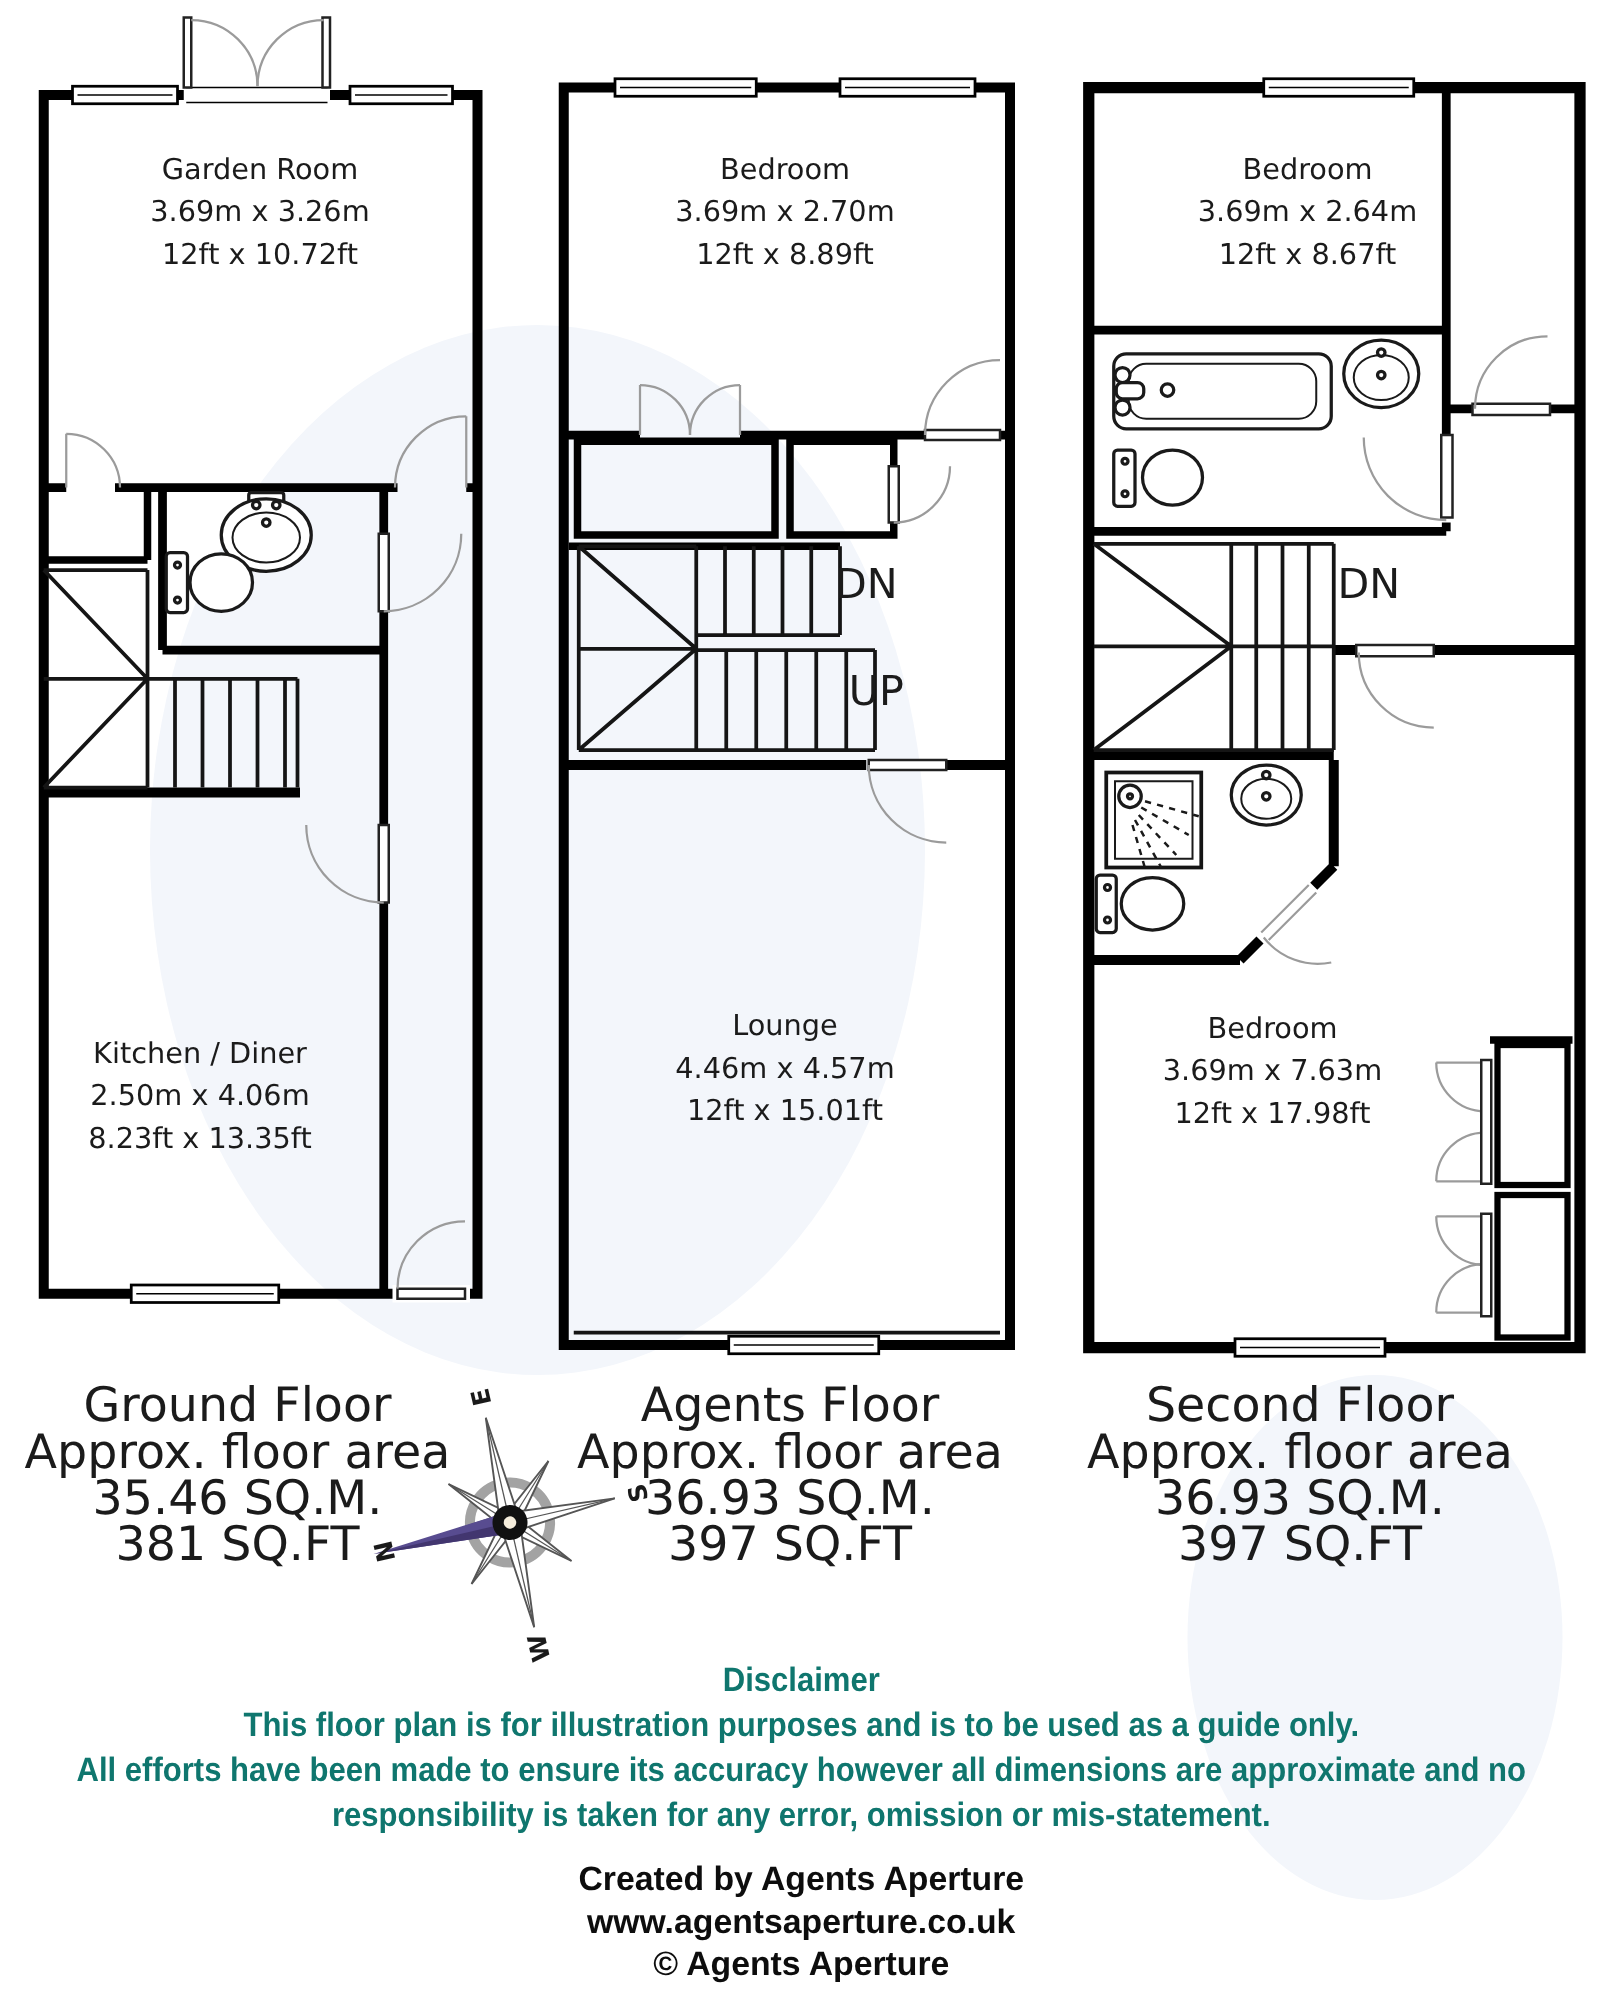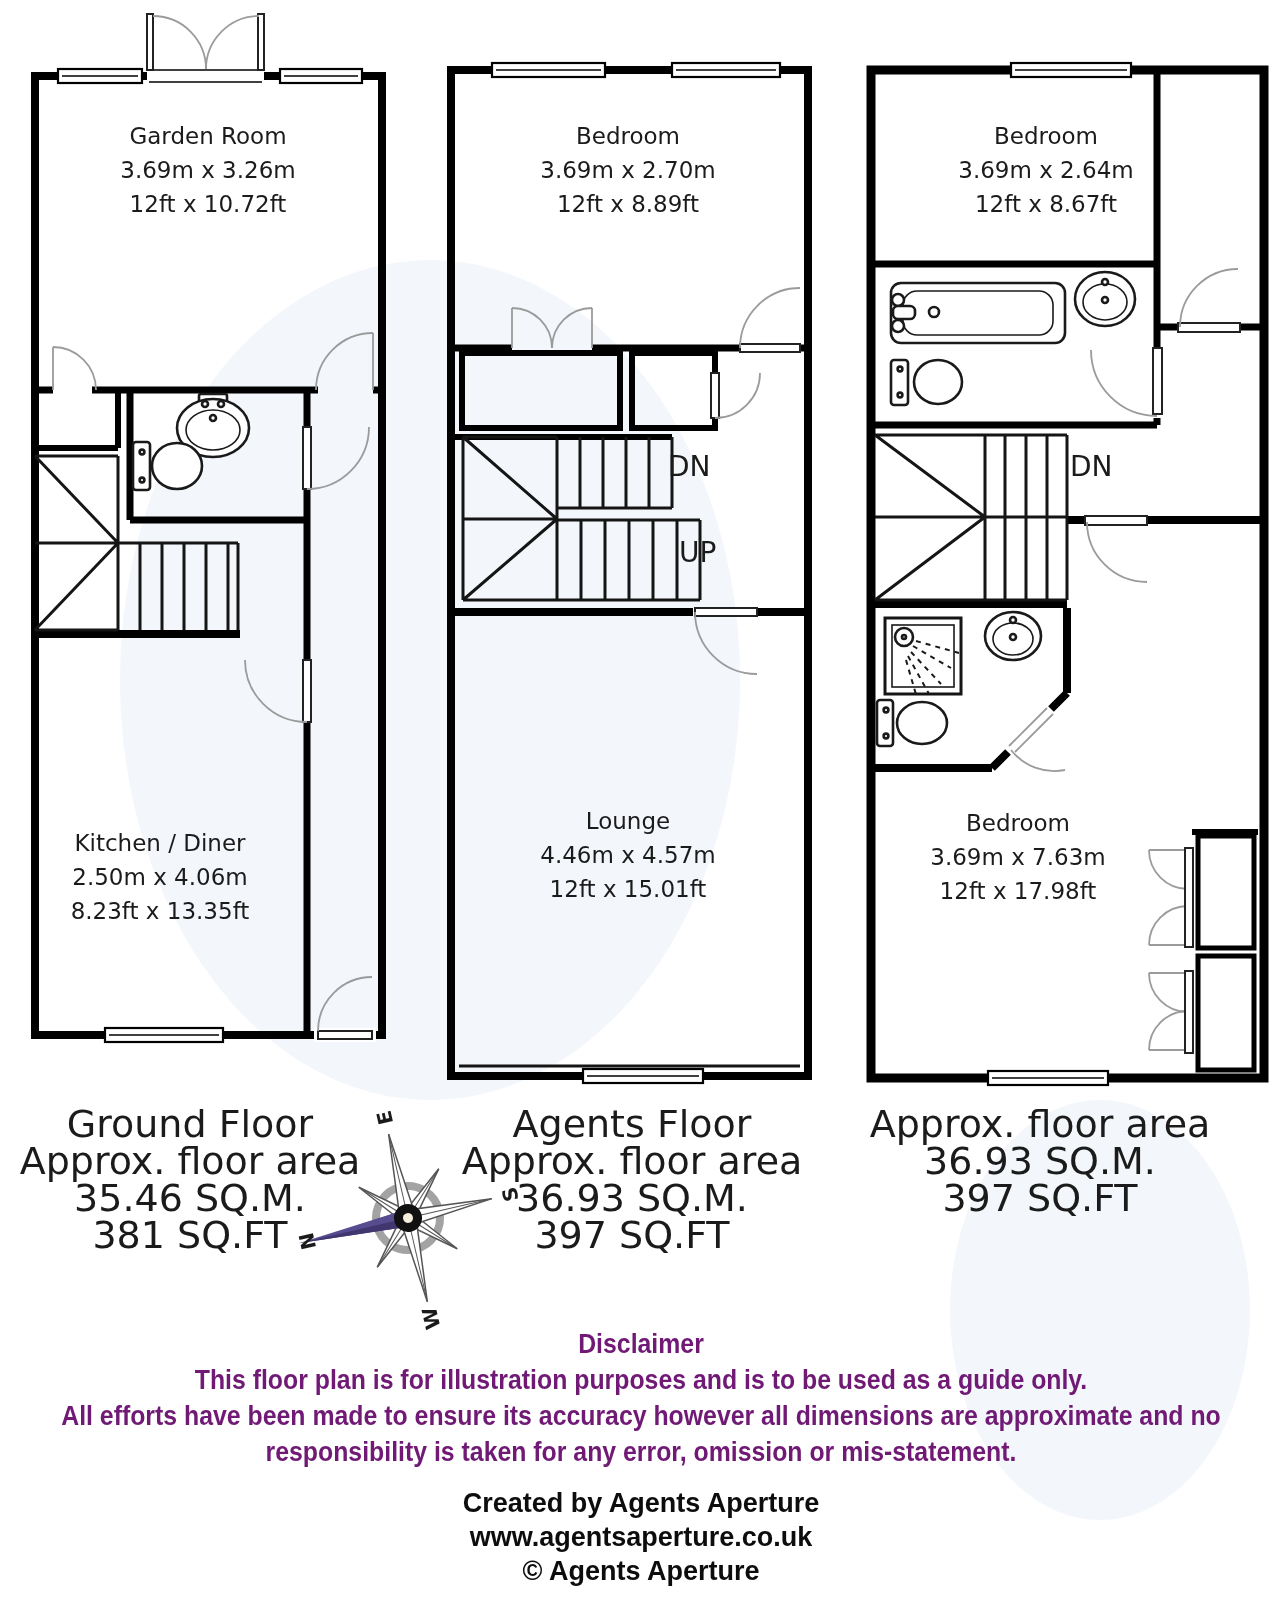--- a/index.html
+++ b/index.html
@@ -22,26 +22,26 @@
   .win-r{fill:#fff;stroke:#000;stroke-width:2.2}
   .win-l{stroke:#000;stroke-width:1.3}
   .spray{stroke:#1a1a1a;stroke-width:2;stroke-dasharray:5 5;fill:none}
   .compass-pt{fill:#fff;stroke:#555;stroke-width:1.5}
   .compass-mid{stroke:#555;stroke-width:1}
   .compass-letter{font-family:"DejaVu Sans",sans-serif;font-size:20px;font-weight:bold;fill:#1a1a1a;
                   text-anchor:middle}
   
   .rlabel{position:absolute;transform:translate(-50%,-50%);text-align:center;
           font-size:23px;line-height:34px;white-space:nowrap;}
-  .stairlabel{position:absolute;font-size:28px;line-height:33px;white-space:nowrap;}
+  .stairlabel{position:absolute;font-size:33px;line-height:33px;white-space:nowrap;}
   .flabel{position:absolute;transform:translateX(-50%);text-align:center;
           font-size:38px;line-height:37px;white-space:nowrap;}
   .disclaimer{position:absolute;left:641px;top:1326px;transform:translateX(-50%);
               width:1282px;text-align:center;font-family:"Liberation Sans",sans-serif;
-              font-weight:bold;font-size:27px;line-height:36px;color:#701a75;}
+              font-weight:bold;font-size:27px;line-height:36px;color:#0f766e;}
   .condense{transform:scaleX(0.92);transform-origin:50% 50%;}
   .footer{position:absolute;left:641px;top:1486px;transform:translateX(-50%);
           text-align:center;font-family:"Liberation Sans",sans-serif;
           font-weight:bold;font-size:27px;line-height:34px;color:#0d0d0d;white-space:nowrap;}
   .wm{position:absolute;background:#f3f6fb;border-radius:50%;}
 </style>
 </head>
 <body>
 
 <div class="wm" style="left:120px;top:260px;width:620px;height:840px;"></div>
@@ -333,20 +333,21 @@
   <div>35.46 SQ.M.</div>
   <div>381 SQ.FT</div>
 </div>
 <div class="flabel" style="left:632px;top:1106px">
   <div>Agents Floor</div>
   <div>Approx. floor area</div>
   <div>36.93 SQ.M.</div>
   <div>397 SQ.FT</div>
 </div>
 <div class="flabel" style="left:1040px;top:1106px">
+  <div>Second Floor</div>
   <div>Approx. floor area</div>
   <div>36.93 SQ.M.</div>
   <div>397 SQ.FT</div>
 </div>
 
 <div class="disclaimer">
   <div class="condense">
     <div>Disclaimer</div>
     <div>This floor plan is for illustration purposes and is to be used as a guide only.</div>
     <div>All efforts have been made to ensure its accuracy however all dimensions are approximate and no</div>

